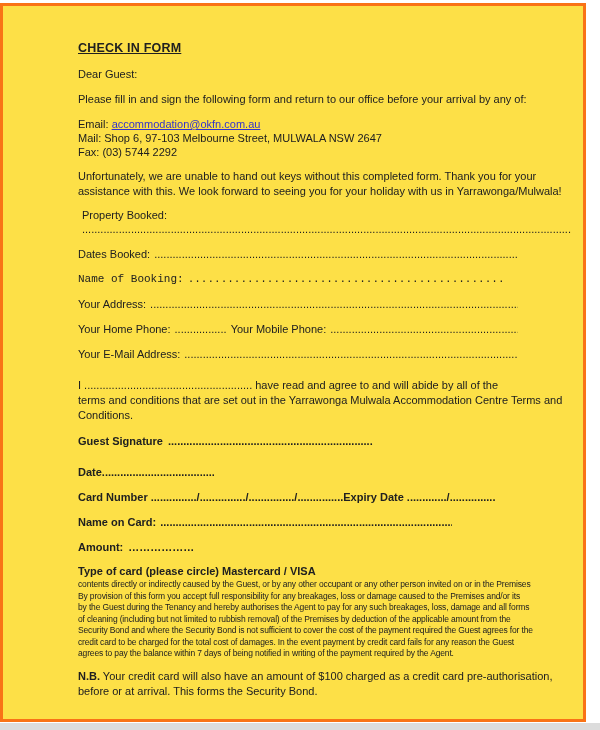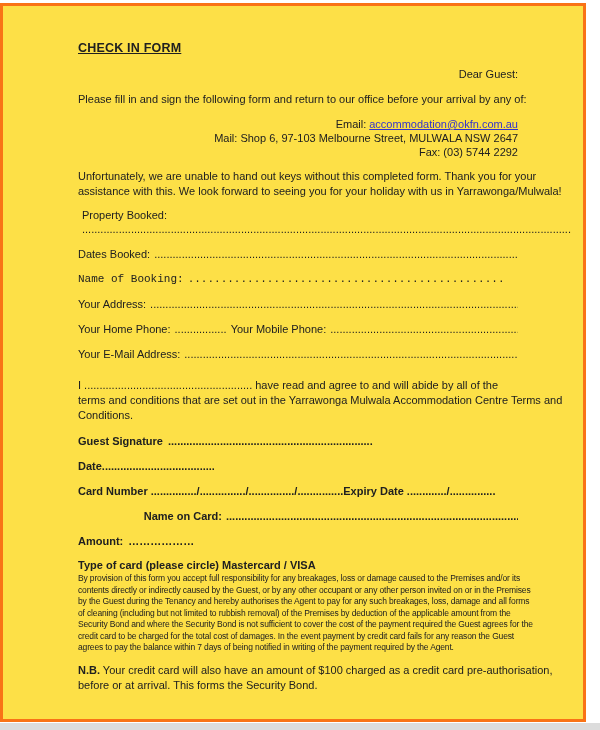--- a/index.html
+++ b/index.html
@@ -17,21 +17,21 @@
   }
   .band {
     position: absolute; left: 0; top: 723px;
     width: 600px; height: 7px; background: #dcdcdc;
   }
   .content { position: absolute; left: 75px; top: 34px; width: 440px; }
   h1.title {
     margin: 0; font-size: 12.5px; line-height: 16px;
     font-weight: bold; text-decoration: underline; letter-spacing: .2px;
   }
-  .line { line-height: 14px; white-space: nowrap; text-align: right; }
+  .line { line-height: 14px; white-space: nowrap; }
   .pline { display: block; line-height: 15px; white-space: nowrap; }
   .frow { display: flex; align-items: baseline; line-height: 14px; white-space: nowrap; }
   .flabel { flex: 0 0 auto; }
   .dfill { flex: 1 1 auto; overflow: hidden; margin-left: 4px; }
   .dcap { display: inline-block; overflow: hidden; white-space: nowrap; vertical-align: bottom; }
   .bold { font-weight: bold; }
   .email-link { text-decoration: underline; cursor: pointer; }
   .legal-line {
     display: block; font-size: 8.5px; line-height: 11.5px;
     letter-spacing: -0.15px; white-space: nowrap;
@@ -100,44 +100,44 @@
       <span class="pline">I ....................................................... have read and agree to and will abide by all of the</span>
       <span class="pline">terms and conditions that are set out in the Yarrawonga Mulwala Accommodation Centre Terms and</span>
       <span class="pline">Conditions.</span>
     </div>
 
     <div class="frow bold" style="margin-top:11px;">
       <span class="flabel">Guest Signature</span>
       <span class="dcap" style="width:205px;margin-left:5px;">................................................................................................................................................................</span>
     </div>
 
-    <div class="frow bold" style="margin-top:11px;text-align:right;">
+    <div class="frow bold" style="margin-top:17px;text-align:right;">
       <span class="flabel">Date</span>
       <span class="dcap" style="width:112px;">................................................................................................................................................................</span>
     </div>
 
     <div class="frow bold" style="margin-top:11px;">
       <span class="flabel">Card Number .............../.............../.............../...............Expiry Date ............./...............</span>
     </div>
 
-    <div class="frow bold" style="margin-top:11px;justify-content:flex-end;">
+    <div class="frow bold" style="margin-top:11px;">
       <span class="flabel">Name on Card:</span>
       <span class="dcap" style="width:292px;margin-left:4px;">................................................................................................................................................................</span>
     </div>
 
     <div class="frow bold" style="margin-top:11px;">
       <span class="flabel">Amount:</span>
       <span style="margin-left:5px;">………………</span>
     </div>
 
     <div class="heading-sm" style="margin-top:10px;">Type of card (please circle) Mastercard / VISA</div>
 
     <div style="margin-top:1px;">
+      <span class="legal-line">contents directly or indirectly caused by the Guest, or by any other occupant or any other person invited on or in the Premises</span>
       <span class="legal-line">By provision of this form you accept full responsibility for any breakages, loss or damage caused to the Premises and/or its</span>
-      <span class="legal-line">contents directly or indirectly caused by the Guest, or by any other occupant or any other person invited on or in the Premises</span>
       <span class="legal-line">by the Guest during the Tenancy and hereby authorises the Agent to pay for any such breakages, loss, damage and all forms</span>
       <span class="legal-line">of cleaning (including but not limited to rubbish removal) of the Premises by deduction of the applicable amount from the</span>
       <span class="legal-line">Security Bond and where the Security Bond is not sufficient to cover the cost of the payment required the Guest agrees for the</span>
       <span class="legal-line">credit card to be charged for the total cost of damages. In the event payment by credit card fails for any reason the Guest</span>
       <span class="legal-line">agrees to pay the balance within 7 days of being notified in writing of the payment required by the Agent.</span>
     </div>
 
     <div style="margin-top:9px;">
       <span class="pline"><span class="bold">N.B.</span><span> Your credit card will also have an amount of $100 charged as a credit card pre-authorisation,</span></span>
       <span class="pline">before or at arrival. This forms the Security Bond.</span>

